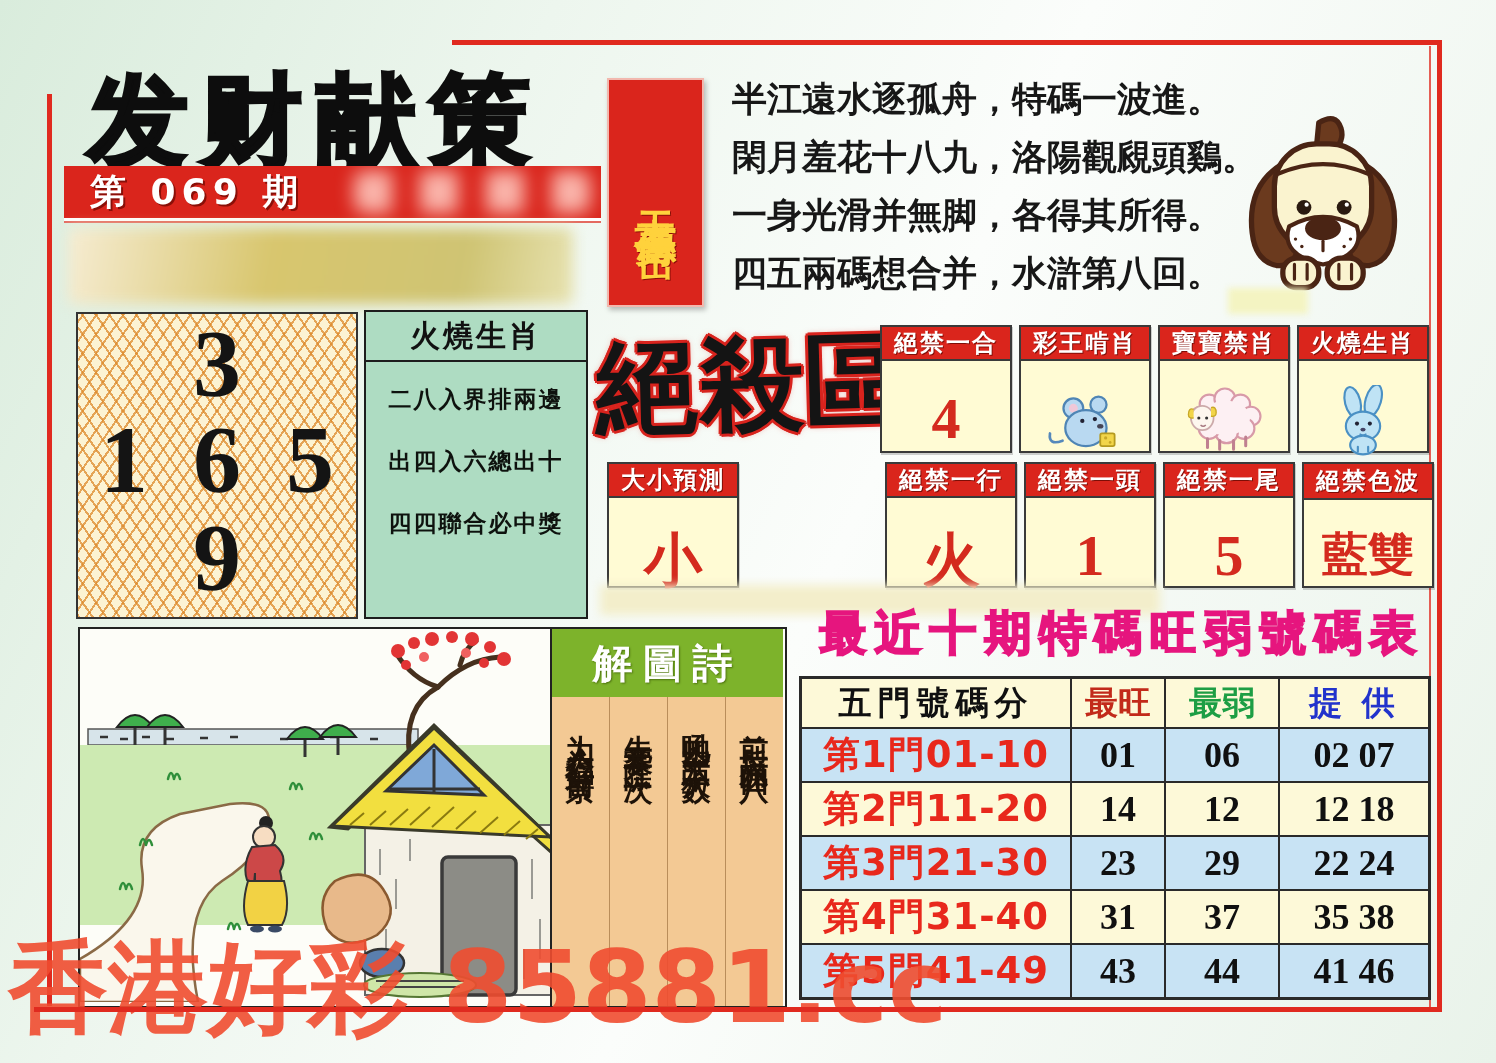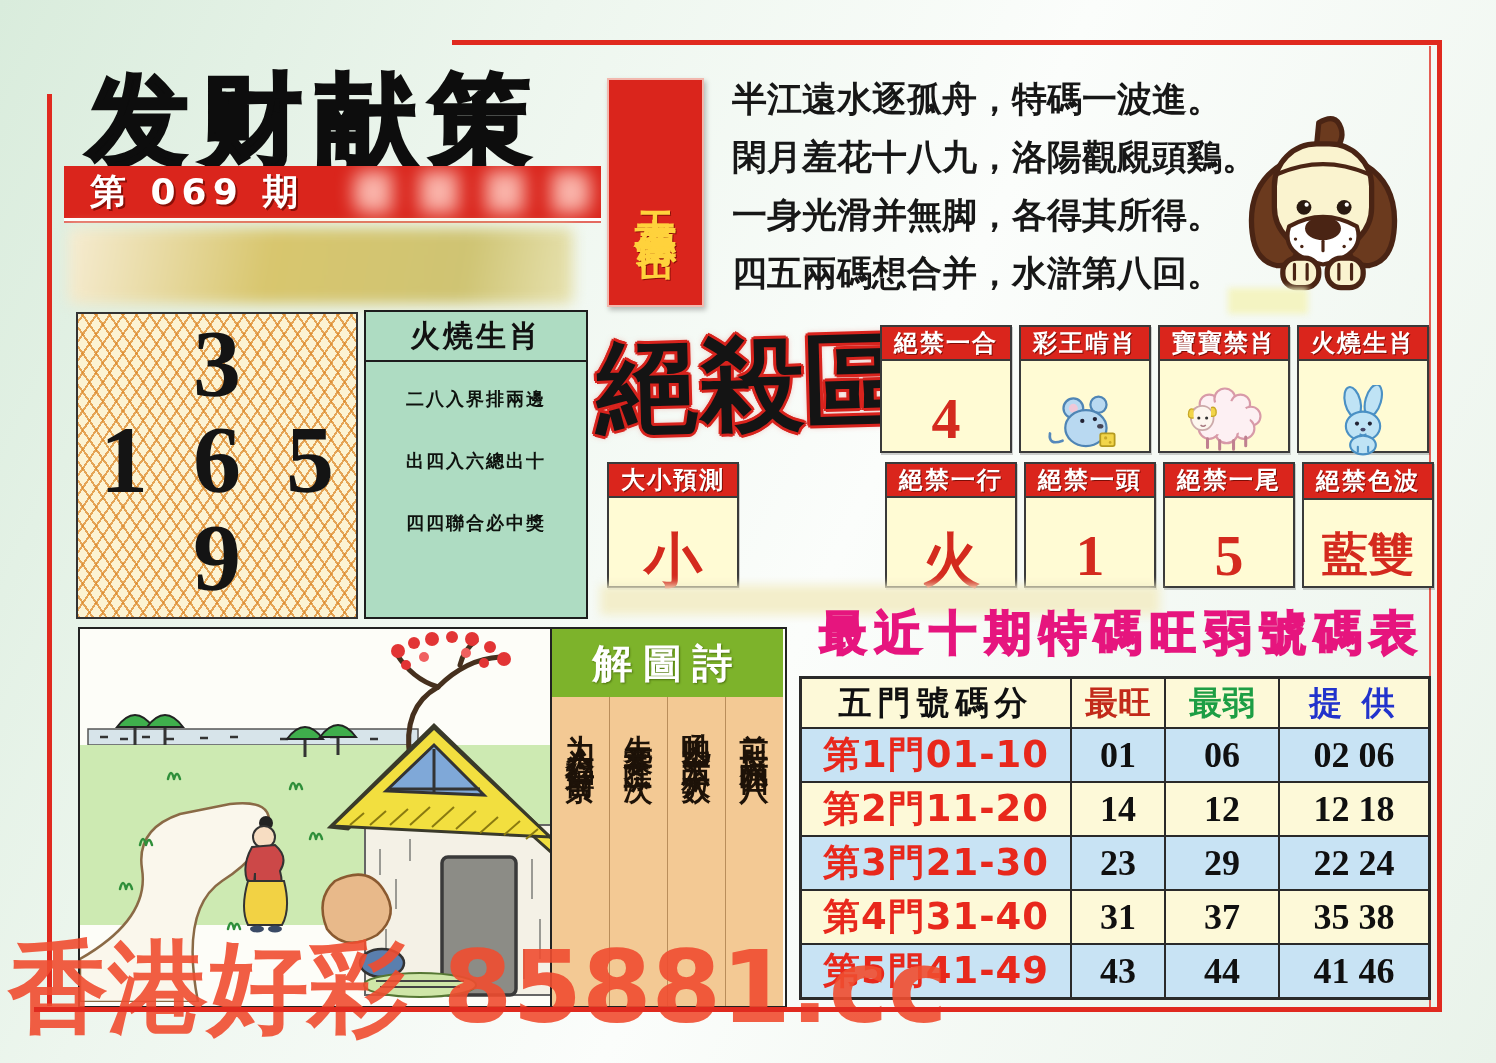--- a/index.html
+++ b/index.html
@@ -59,21 +59,21 @@
   .pbox .val.serif{font-family:"Liberation Serif","DejaVu Serif",serif;}
   .pbox .val.two{font-size:46px;letter-spacing:0;}
   .row1box{top:325px;width:128px;height:124px;}
   .row2box{top:462px;width:128px;height:122px;}
   .cream-blur{left:600px;top:585px;width:560px;height:30px;background:#f3eecb;filter:blur(5px);}
 
   
   .member{left:364px;top:310px;width:220px;height:305px;background:#aedcc2;border:2px solid #1d1d1d;}
   .member .ttl{height:48px;line-height:48px;text-align:center;font-size:30px;font-weight:700;
     letter-spacing:3px;border-bottom:2px solid #1d1d1d;font-family:"DejaVu Serif",serif;}
-  .member .ln{font-family:"DejaVu Serif",serif;font-size:18px;font-weight:700;letter-spacing:2px;
+  .member .ln{font-family:"DejaVu Serif",serif;font-size:23px;font-weight:700;letter-spacing:2px;
     text-align:center;line-height:62px;color:#0e120e;}
   .member .lines{padding-top:6px;}
 
   
   .lattice{left:76px;top:312px;width:278px;height:303px;border:2px solid #333;
     background-color:#fcf3d3;
     background-image:
       repeating-linear-gradient(55deg,rgba(221,138,44,.75) 0 2px,transparent 2px 11px),
       repeating-linear-gradient(-55deg,rgba(221,138,44,.75) 0 2px,transparent 2px 11px);}
   .num{position:absolute;font-family:"Liberation Serif","DejaVu Serif",serif;font-weight:900;
@@ -383,21 +383,21 @@
         <tr class="st-head">
       <td class="h-gate">五門號碼分</td>
       <td class="h-hot">最旺</td>
       <td class="h-weak">最弱</td>
       <td class="h-prov">提 供</td>
     </tr>
     <tr class="st-row blue">
       <td class="st-gate">第1門01-10</td>
       <td class="st-num">01</td>
       <td class="st-num">06</td>
-      <td class="st-num">02 06</td>
+      <td class="st-num">02 07</td>
     </tr>
     <tr class="st-row cream">
       <td class="st-gate">第2門11-20</td>
       <td class="st-num">14</td>
       <td class="st-num">12</td>
       <td class="st-num">12 18</td>
     </tr>
     <tr class="st-row blue">
       <td class="st-gate">第3門21-30</td>
       <td class="st-num">23</td>

